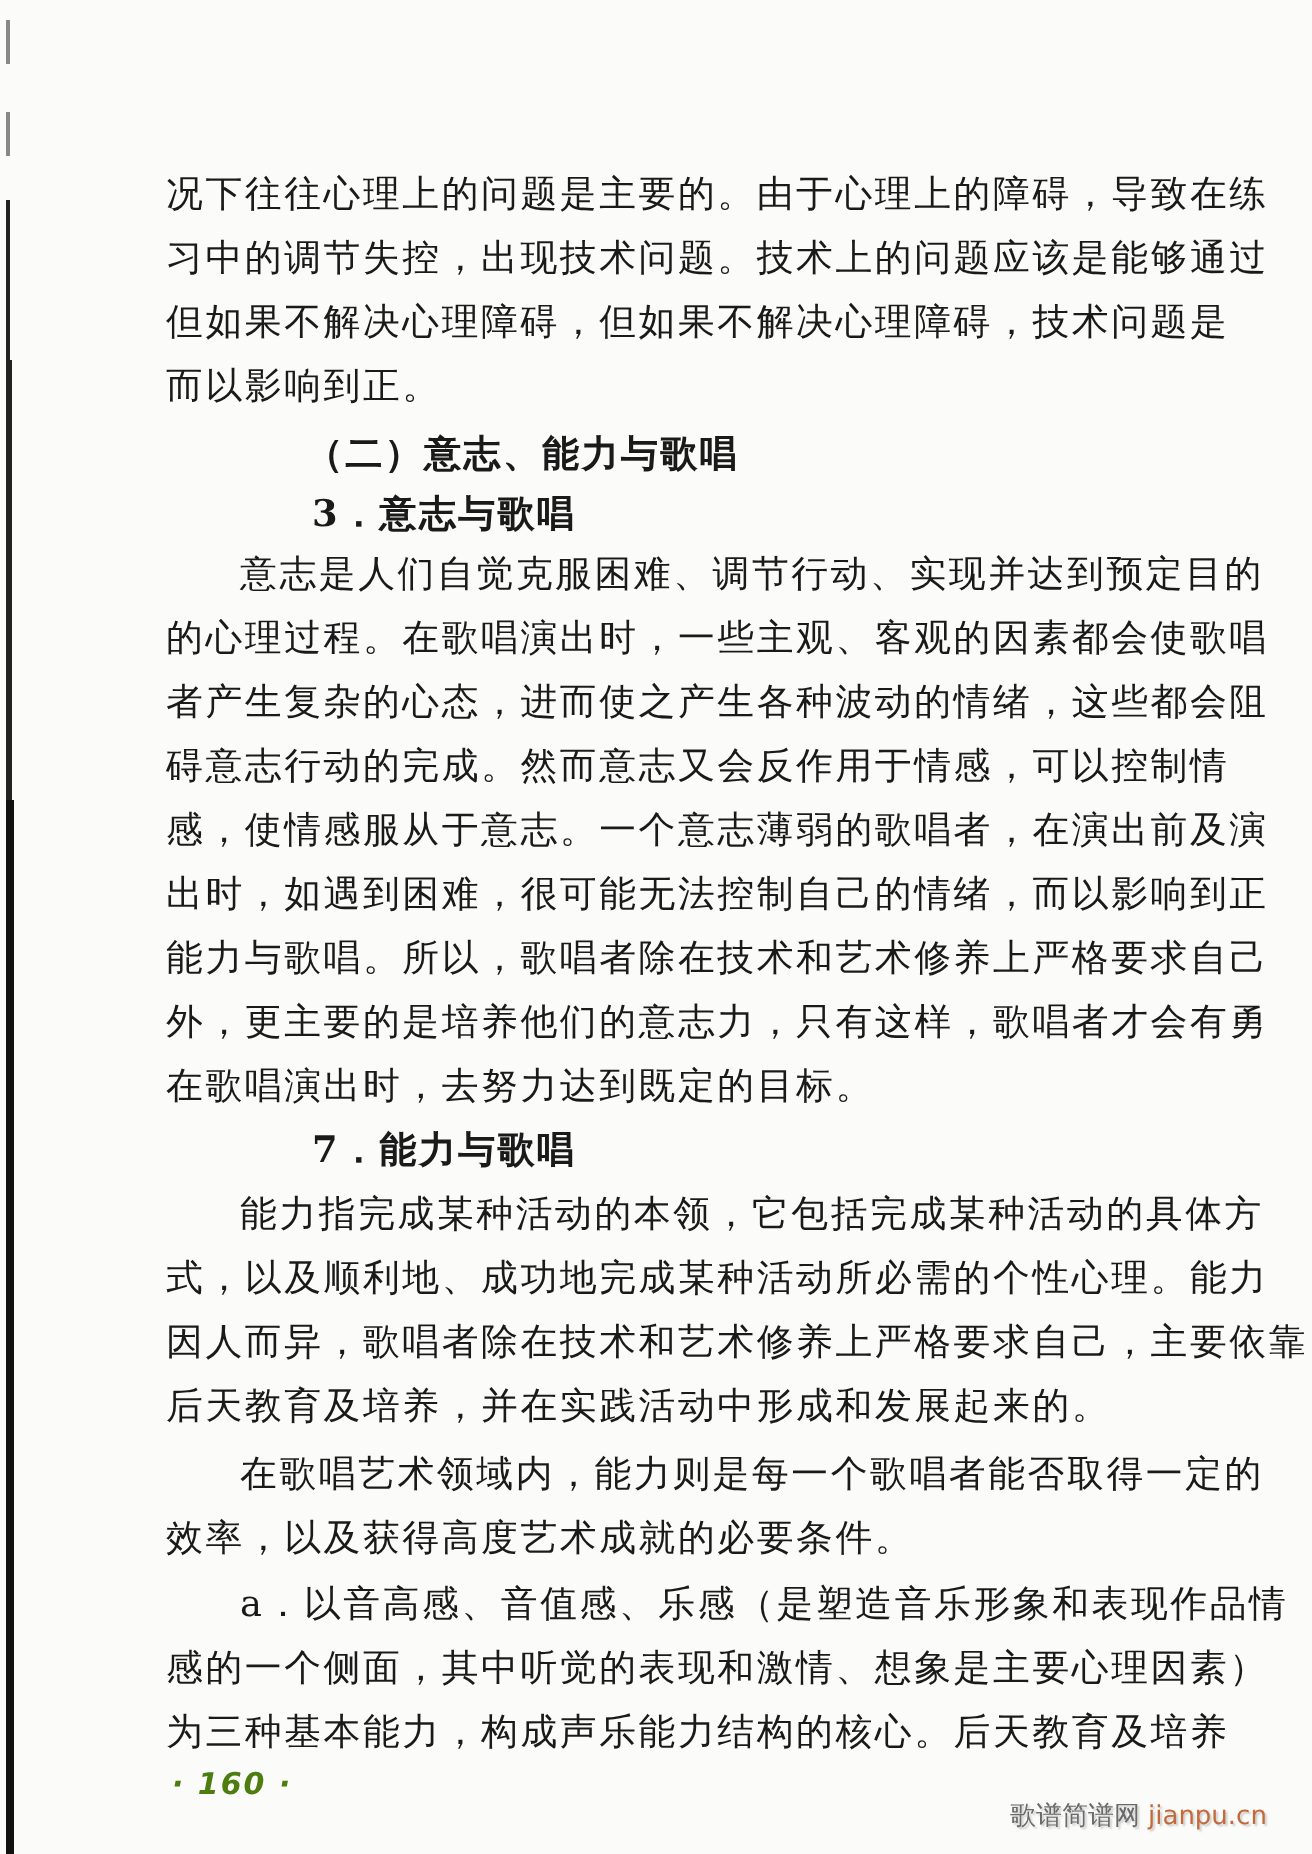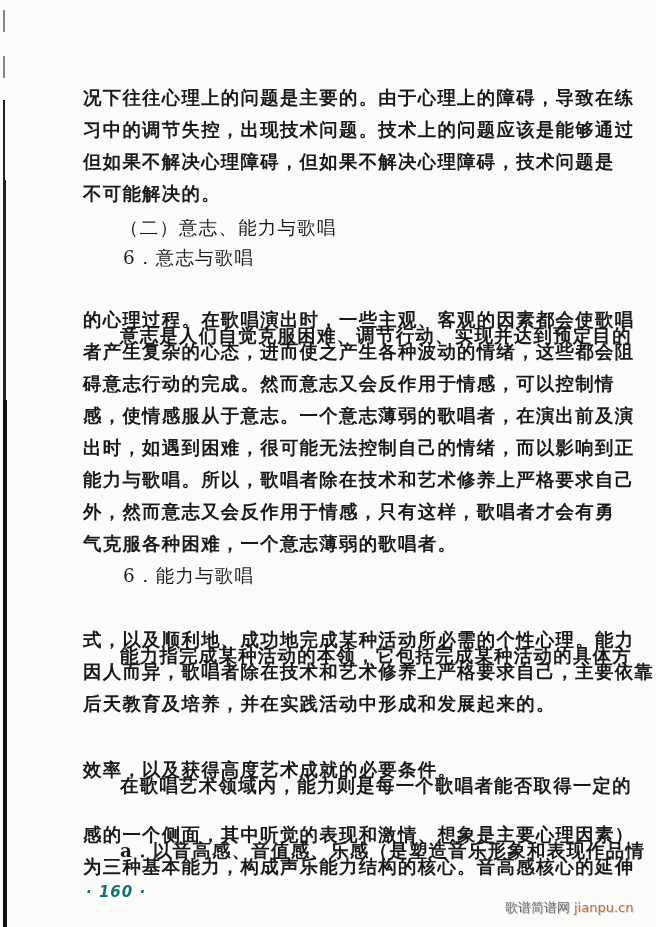--- a/index.html
+++ b/index.html
@@ -34,46 +34,46 @@
       width: 502px;
     }
     .line {
       position: absolute;
       left: 0;
       white-space: nowrap;
       font-size: 18.4px;
       line-height: 24px;
       height: 24px;
       letter-spacing: 1.3px;
-      font-weight: bold;
+      font-weight: normal;
     }
     .line.justify {
       width: 502px;
       text-align: justify;
       text-align-last: justify;
     }
     .line.indent {
       left: 37px;
     }
     .line.indent.justify {
       width: 465px;
-      margin-top: 48px;
     }
     .heading {
-      font-weight: normal;
+      font-weight: bold;
+      margin-left: 33px;
     }
     .page-number {
       position: absolute;
       left: 86px;
       top: 883px;
       font-family: "DejaVu Sans", "Liberation Sans", sans-serif;
       font-style: italic;
       font-size: 15px;
       font-weight: bold;
-      color: #0f766e;
+      color: #4d7c0f;
       letter-spacing: 1px;
     }
     .watermark {
       position: absolute;
       left: 505px;
       top: 899px;
       font-size: 13px;
       color: #666;
       font-family: "DejaVu Sans", "Liberation Sans", sans-serif;
       text-shadow: 1px 1px 1px #ccc;
@@ -96,49 +96,49 @@
   <div class="seg" style="top:100px;height:80px;width:2px;"></div>
   <div class="seg" style="top:180px;height:220px;width:3px;"></div>
   <div class="seg" style="top:400px;height:527px;width:4px;background:#111;"></div>
 </div>
 
 <div class="page">
 
   <div class="line justify" style="top:0px">况下往往心理上的问题是主要的。由于心理上的障碍，导致在练</div>
   <div class="line justify" style="top:32px">习中的调节失控，出现技术问题。技术上的问题应该是能够通过</div>
   <div class="line justify" style="top:64px">但如果不解决心理障碍，但如果不解决心理障碍，技术问题是</div>
-  <div class="line" style="top:96px">不可能解决的。</div>
+  <div class="line" style="top:96px">而以影响到正。</div>
 
   <div class="line indent heading" style="top:130px">（二）意志、能力与歌唱</div>
 
-  <div class="line indent heading" style="top:160px;left:40px">6．意志与歌唱</div>
+  <div class="line indent heading" style="top:160px;left:40px">3．意志与歌唱</div>
 
   <div class="line indent justify" style="top:190px">意志是人们自觉克服困难、调节行动、实现并达到预定目的</div>
   <div class="line justify" style="top:222px">的心理过程。在歌唱演出时，一些主观、客观的因素都会使歌唱</div>
   <div class="line justify" style="top:254px">者产生复杂的心态，进而使之产生各种波动的情绪，这些都会阻</div>
   <div class="line justify" style="top:286px">碍意志行动的完成。然而意志又会反作用于情感，可以控制情</div>
   <div class="line justify" style="top:318px">感，使情感服从于意志。一个意志薄弱的歌唱者，在演出前及演</div>
   <div class="line justify" style="top:350px">出时，如遇到困难，很可能无法控制自己的情绪，而以影响到正</div>
   <div class="line justify" style="top:382px">能力与歌唱。所以，歌唱者除在技术和艺术修养上严格要求自己</div>
-  <div class="line justify" style="top:414px">外，然而意志又会反作用于情感，只有这样，歌唱者才会有勇</div>
-  <div class="line" style="top:446px">气克服各种困难，一个意志薄弱的歌唱者。</div>
+  <div class="line justify" style="top:414px">外，更主要的是培养他们的意志力，只有这样，歌唱者才会有勇</div>
+  <div class="line" style="top:446px">在歌唱演出时，去努力达到既定的目标。</div>
 
-  <div class="line indent heading" style="top:478px;left:40px">6．能力与歌唱</div>
+  <div class="line indent heading" style="top:478px;left:40px">7．能力与歌唱</div>
 
   <div class="line indent justify" style="top:510px">能力指完成某种活动的本领，它包括完成某种活动的具体方</div>
   <div class="line justify" style="top:542px">式，以及顺利地、成功地完成某种活动所必需的个性心理。能力</div>
   <div class="line justify" style="top:574px">因人而异，歌唱者除在技术和艺术修养上严格要求自己，主要依靠</div>
   <div class="line" style="top:606px">后天教育及培养，并在实践活动中形成和发展起来的。</div>
 
   <div class="line indent justify" style="top:640px">在歌唱艺术领域内，能力则是每一个歌唱者能否取得一定的</div>
   <div class="line" style="top:672px">效率，以及获得高度艺术成就的必要条件。</div>
 
   <div class="line indent justify" style="top:705px">a．以音高感、音值感、乐感（是塑造音乐形象和表现作品情</div>
   <div class="line justify" style="top:737px">感的一个侧面，其中听觉的表现和激情、想象是主要心理因素）</div>
-  <div class="line justify" style="top:769px">为三种基本能力，构成声乐能力结构的核心。音高感核心的延伸</div>
+  <div class="line justify" style="top:769px">为三种基本能力，构成声乐能力结构的核心。后天教育及培养</div>
 
 </div>
 
 <div class="page-number">· 160 ·</div>
 
 <div class="watermark">
   <span class="wm-cn">歌谱简谱网</span><span class="wm-url">jianpu.cn</span>
 </div>
 
 </body></html>

